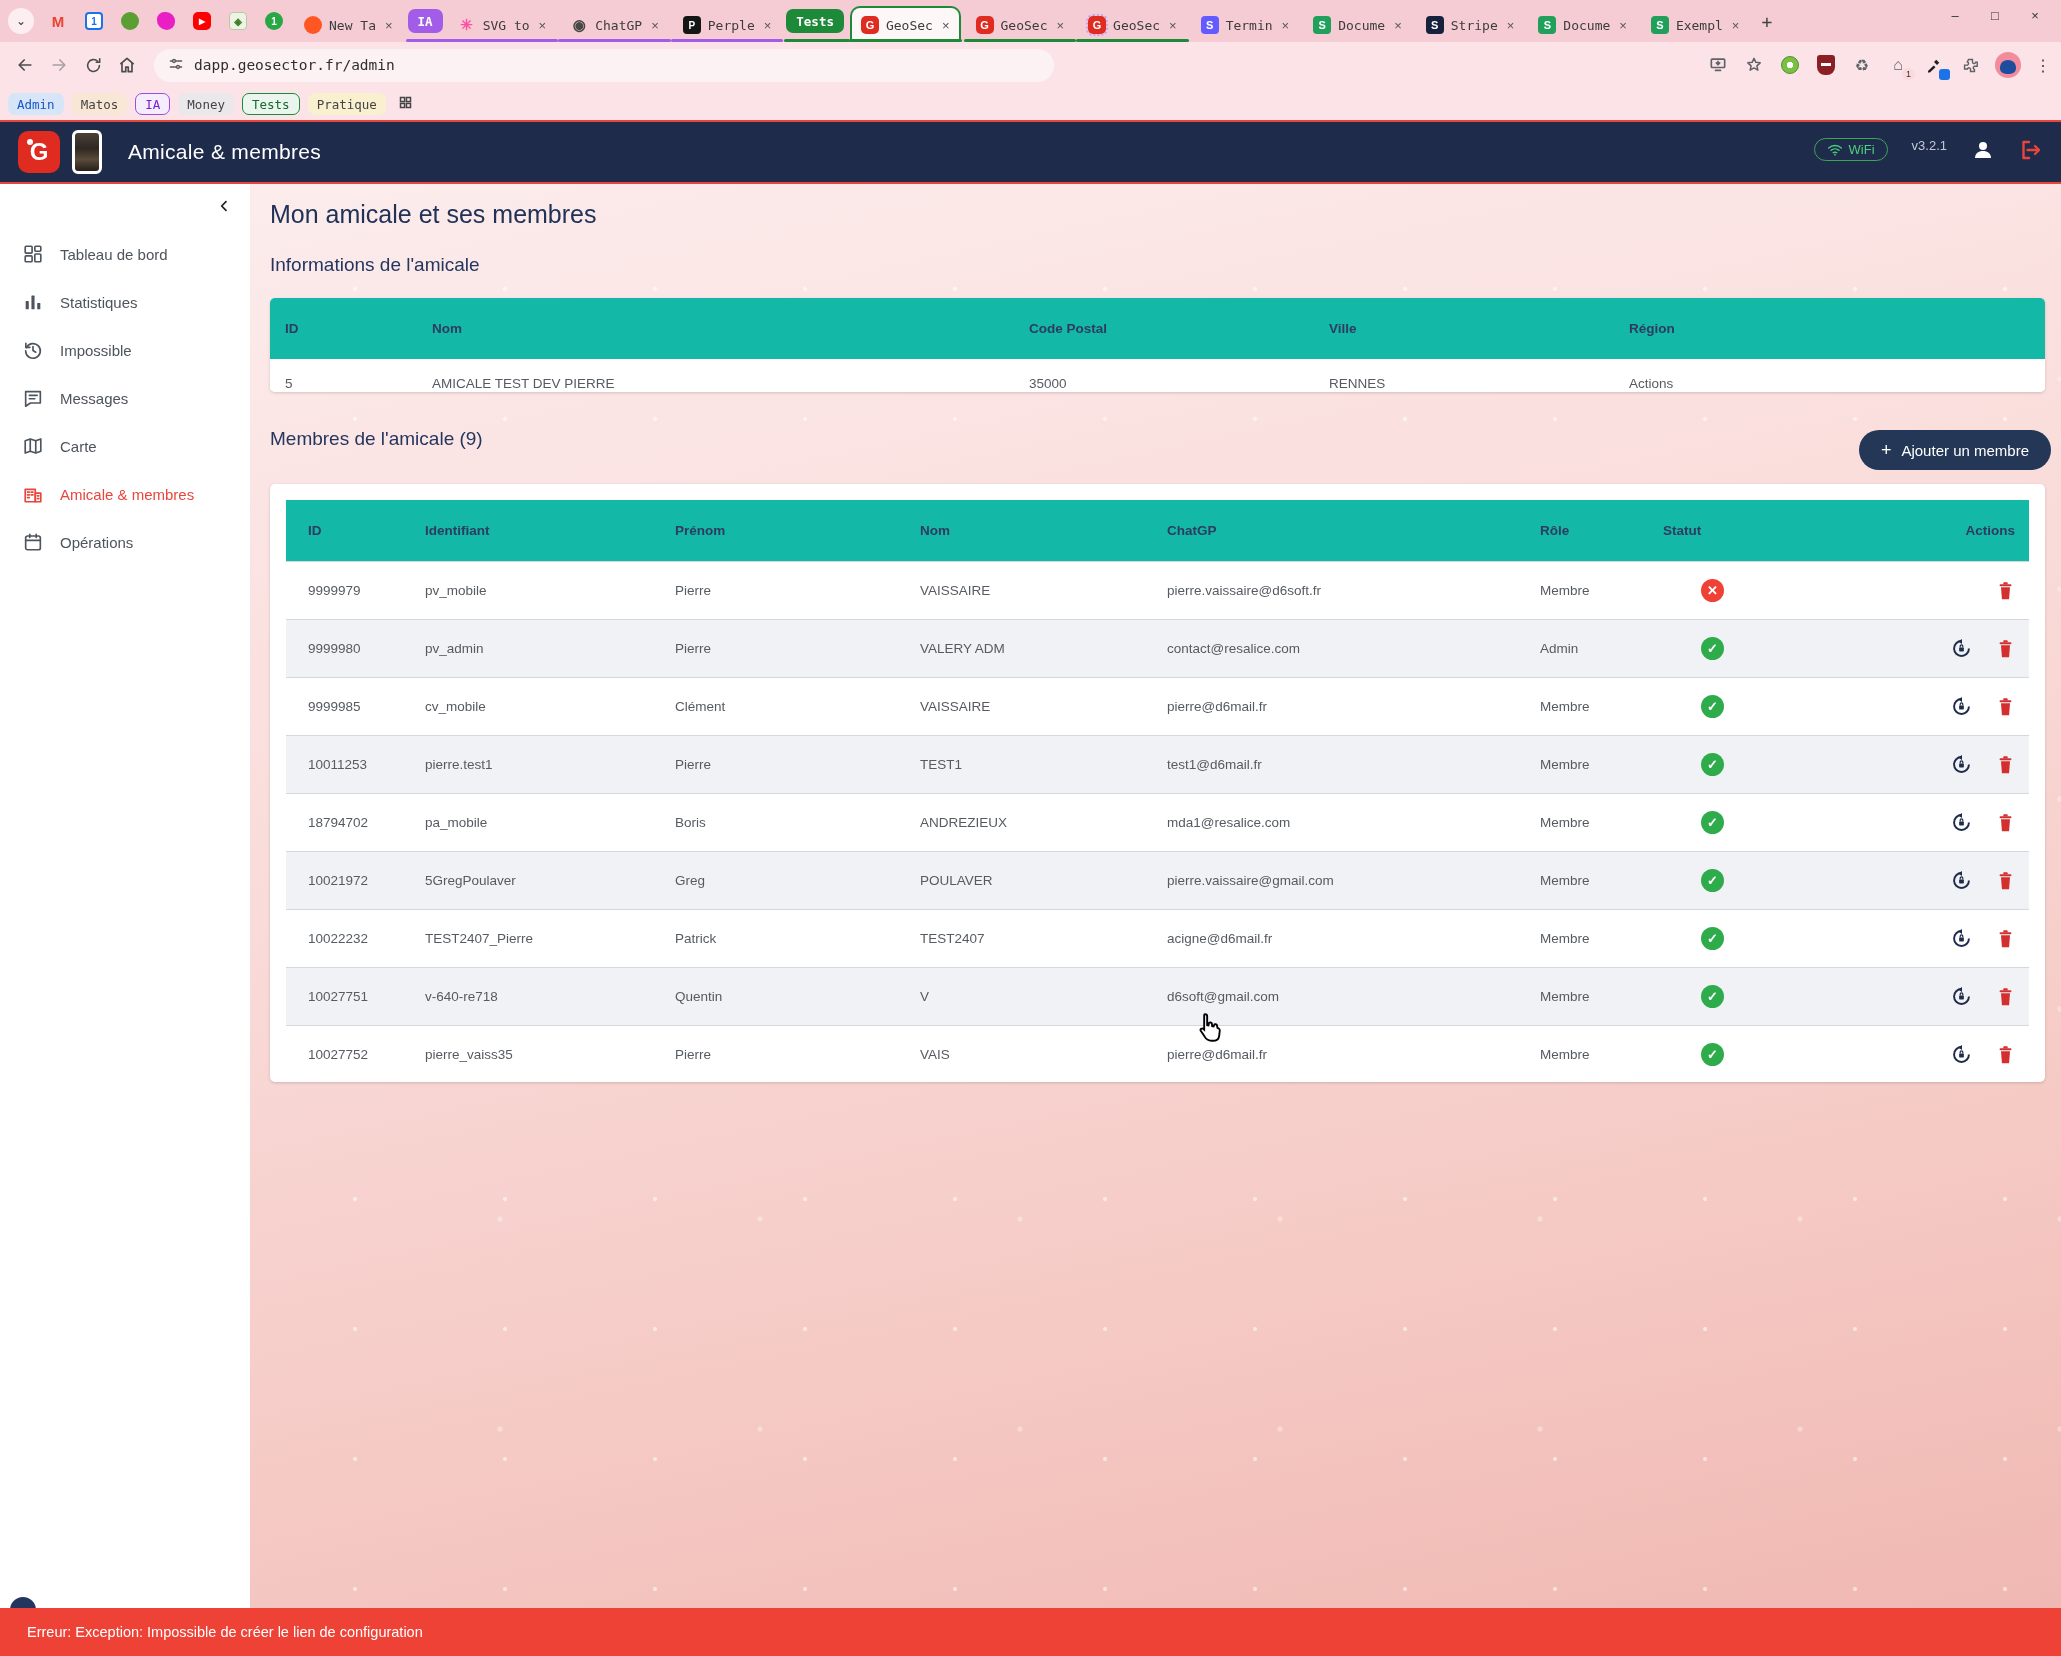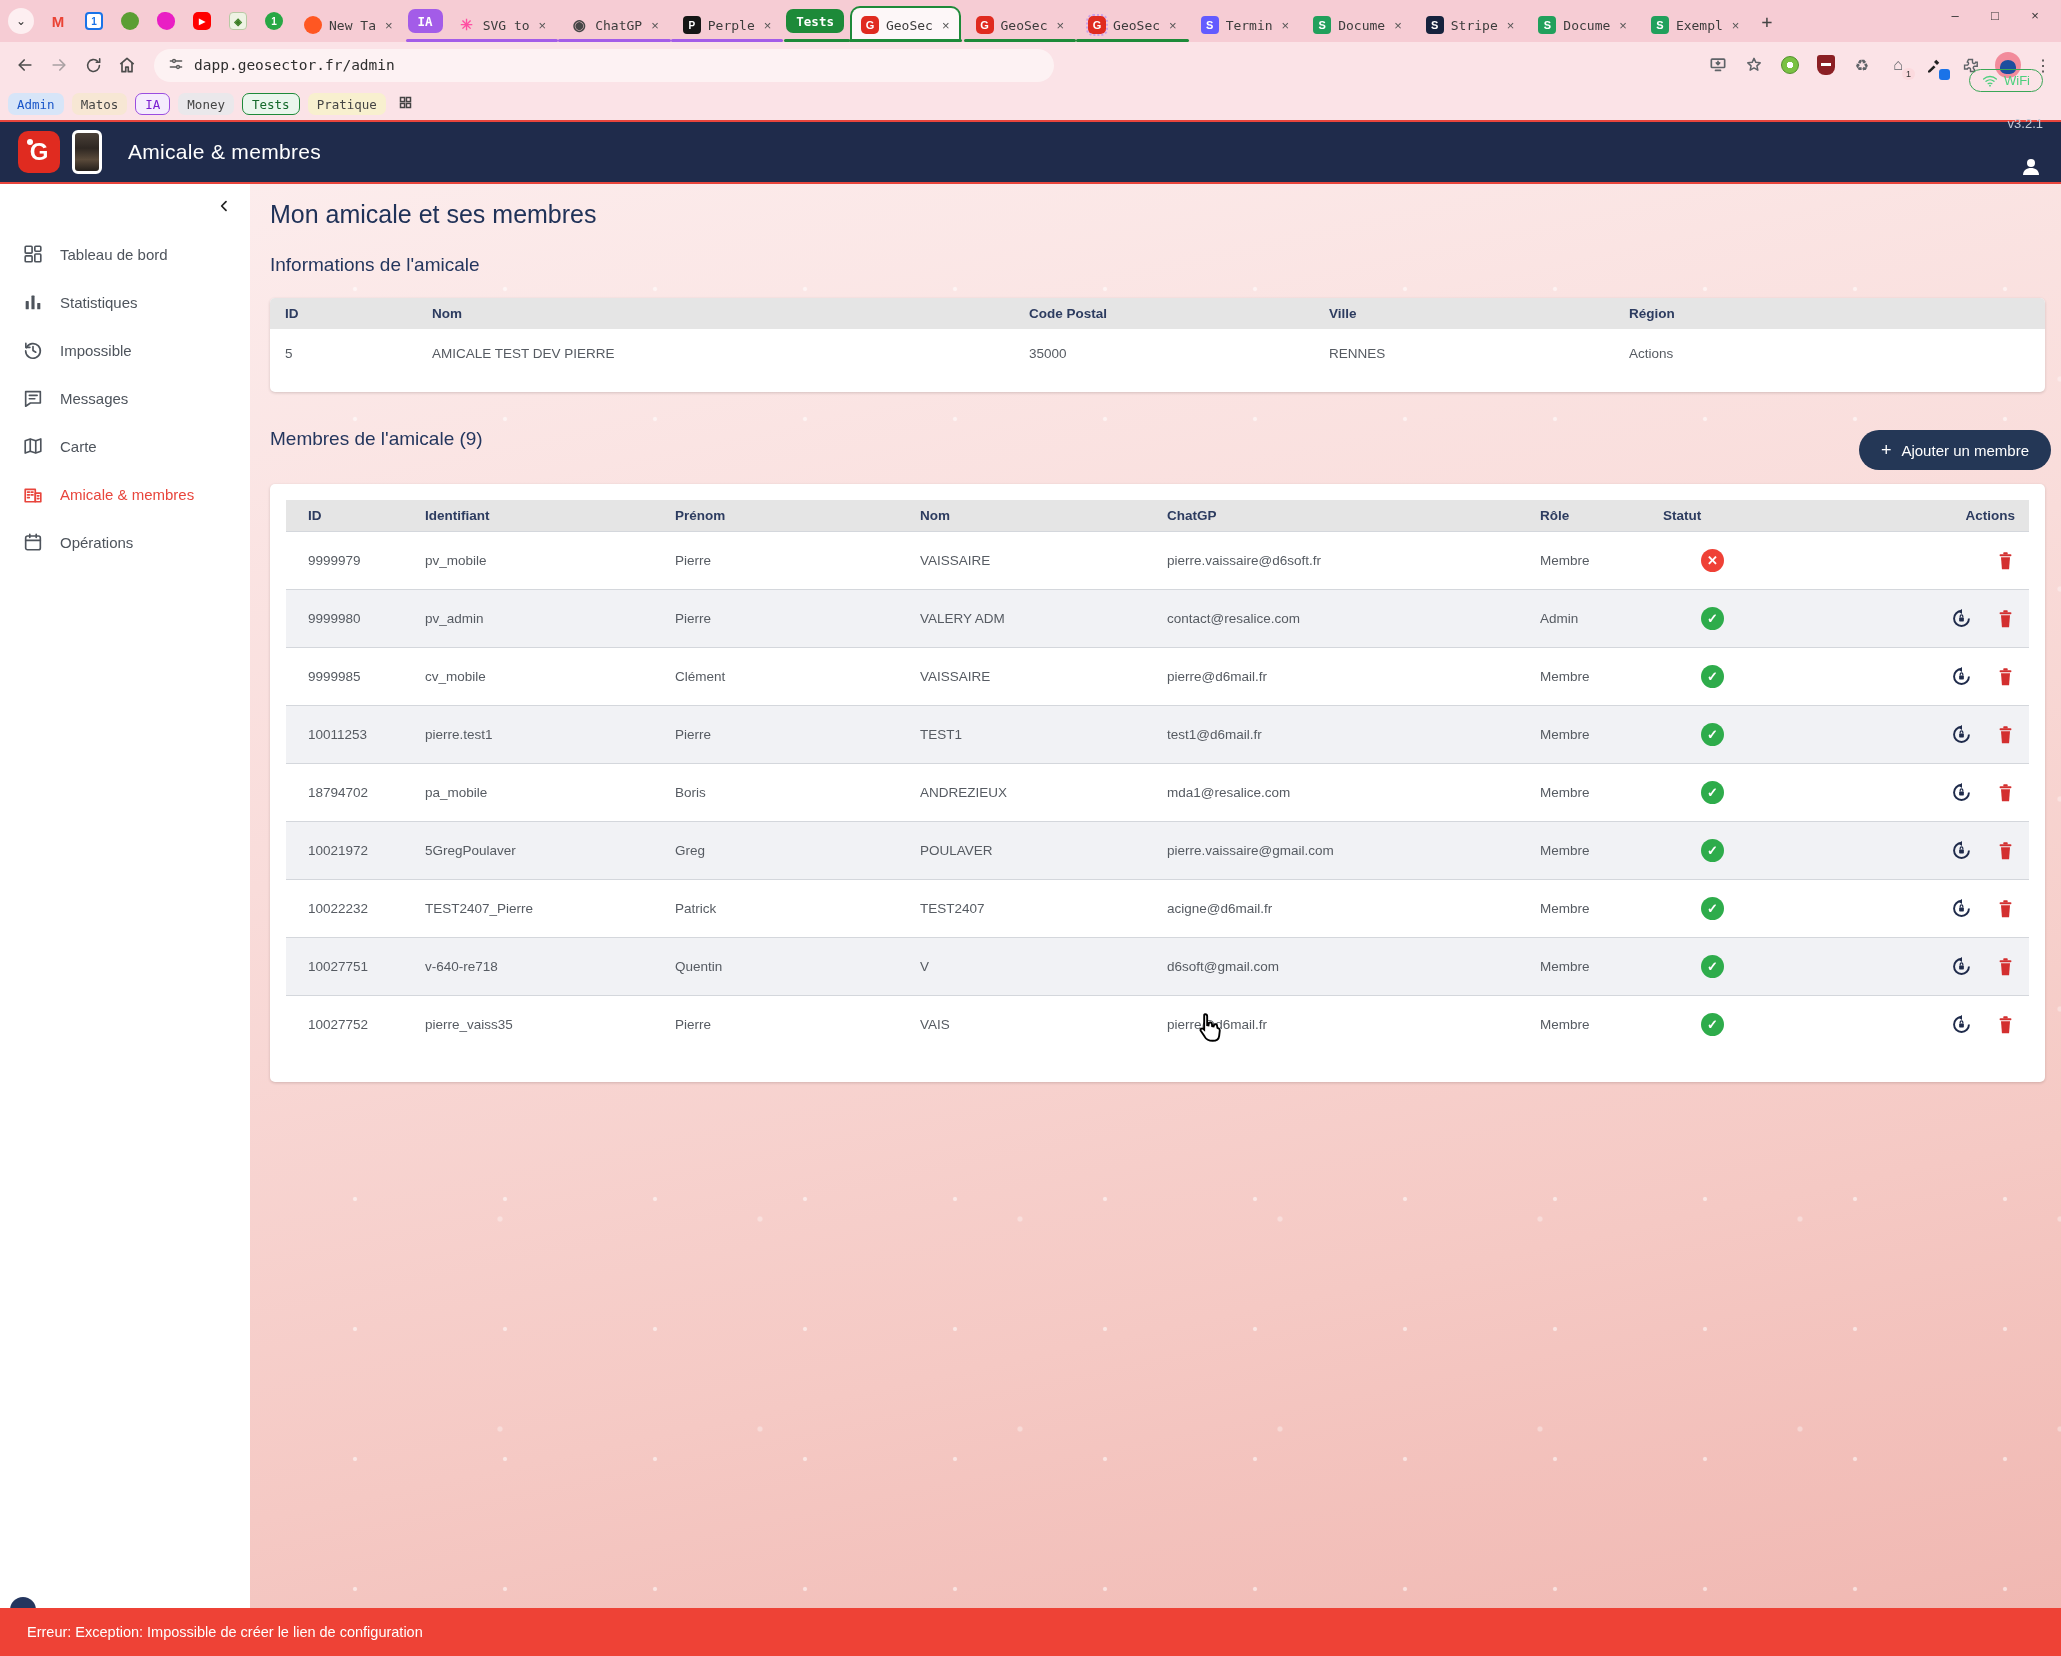--- a/index.html
+++ b/index.html
@@ -114,21 +114,21 @@
   .app-logo{
     width:42px;height:42px;border-radius:10px;background:#e02b20;display:flex;align-items:center;justify-content:center;
     color:#fff;font-size:24px;font-weight:bold; position:relative; flex:none;
   }
   .app-logo::after{ content:""; position:absolute; left:9px; top:8px; width:6px; height:6px; border-radius:50%; background:#fff; }
   .app-photo{
     width:30px;height:44px;border-radius:6px;border:3px solid #fff;margin-left:12px;flex:none;
     background:linear-gradient(180deg,#4a4038 0%, #2e2722 40%, #5a4a3a 70%, #241f1b 100%);
   }
   .app-title{ font-size:21px; margin-left:26px; font-weight:400; letter-spacing:.3px; }
-  .appheader-right{ margin-left:auto; display:flex; align-items:flex-end; gap:24px;flex-direction:column; }
+  .appheader-right{ margin-left:auto; display:flex; align-items:flex-start; gap:24px; }
   .wifi-pill{
     display:flex; align-items:center; gap:6px; border:1.5px solid #3aa757; border-radius:14px;
     padding:3px 12px; color:#4cd07d; font-size:13px;
   }
   .version{ color:#c3c9d6; font-size:13px; }
 
   
   .sidebar{ position:absolute; left:0; top:184px; width:250px; height:1472px; background:#fff; }
   .collapse-btn{ position:absolute; right:18px; top:14px; color:#222; }
   .profile{ text-align:center; padding-top:48px; }
@@ -165,22 +165,22 @@
   .section-title{ position:absolute; left:20px; font-size:19px; color:#24365e; font-weight:500; }
   .st-info{ top:70px; }
   .st-members{ top:244px; }
 
   .card{ position:absolute; background:#fff; border-radius:5px; box-shadow:0 1px 3px rgba(40,20,20,.18); }
   .card-info{ left:20px; top:114px; width:1775px; height:94px; overflow:hidden; }
   .card-members{ left:20px; top:300px; width:1775px; height:598px; padding:16px; }
 
   table{ border-collapse:collapse; table-layout:fixed; width:100%; }
   thead th{
-    background:#e5e5e5; color:#2d3c60; font-size:13.5px; font-weight:600; text-align:left;
-    height:31px; padding-left:22px;
+    background:#14b8a6; color:#2d3c60; font-size:13.5px; font-weight:600; text-align:left;
+    height:61px; padding-left:22px;
   }
   td{ font-size:13.5px; color:#565b62; padding-left:22px; }
   .card-info td{ height:48px; background:#fff; }
   .card-info th:first-child, .card-info td:first-child{ padding-left:15px; }
   .members-table tbody td{ height:58px; }
   .members-table tbody tr{ border-top:1px solid #d4d7dc; }
   .members-table tbody tr:nth-child(even) td{ background:#f1f2f5; }
   .th-actions, .td-actions{ text-align:right; padding-right:14px; }
   .td-statut{ padding-left:60px; }
   .status-dot{

